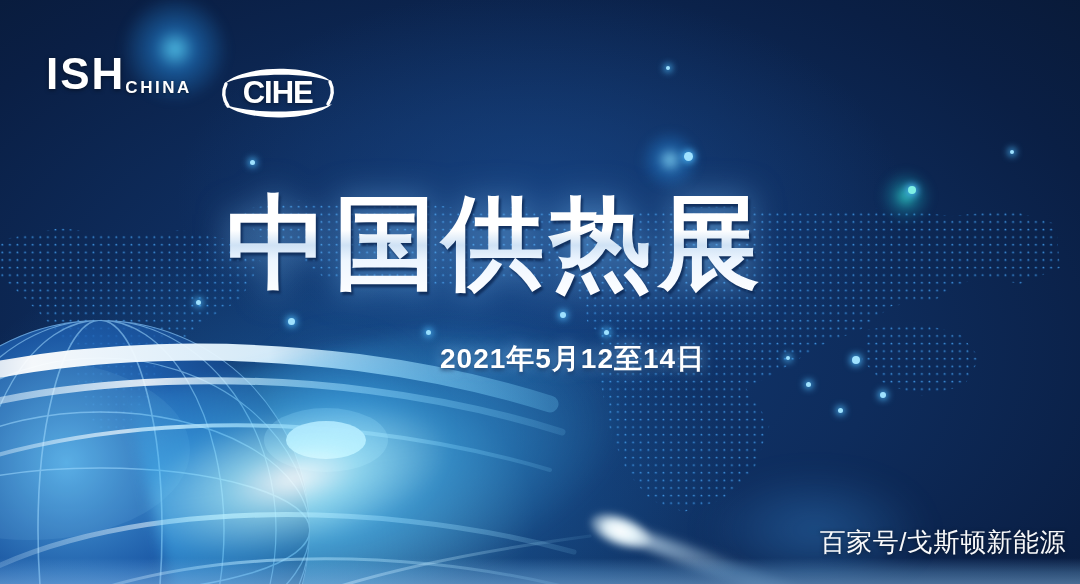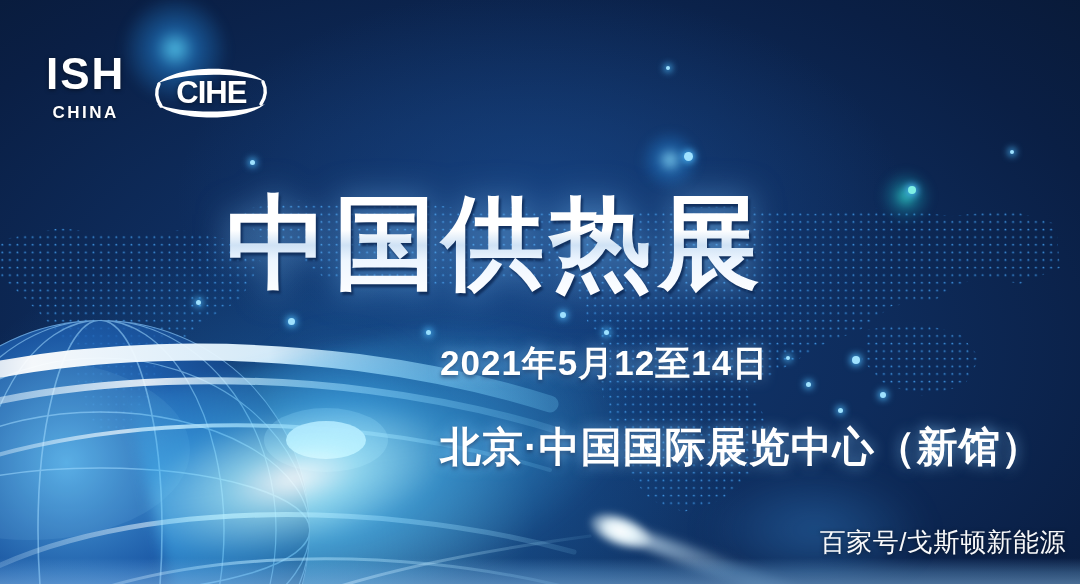--- a/index.html
+++ b/index.html
@@ -59,21 +59,21 @@
     background:radial-gradient(ellipse,#ffffff 0%,rgba(235,250,255,.9) 35%,rgba(150,215,255,0) 78%);
     filter:blur(3px);}
 
   
   .bottomstrip{position:absolute;left:0;bottom:0;width:1080px;height:26px;
     background:linear-gradient(180deg,rgba(120,185,240,0) 0%,rgba(130,195,245,.30) 55%,rgba(150,205,250,.45) 100%);
     pointer-events:none;}
 
   
   .logos{position:absolute;left:46px;top:52px;display:flex;align-items:flex-start;gap:26px;}
-  .ish{display:flex;flex-direction:column;align-items:center;}
+  .ish{display:flex;align-items:flex-end;}
   .ish-main{font-size:44px;font-weight:bold;color:#fff;letter-spacing:2px;line-height:1;
             text-shadow:0 1px 4px rgba(0,0,0,.5);}
   .ish-sub{margin-top:8px;font-size:17px;font-weight:bold;color:#fff;letter-spacing:2.5px;line-height:1;
            text-shadow:0 1px 3px rgba(0,0,0,.5);}
   .cihe{position:relative;width:120px;height:78px;margin-top:2px;}
   .cihe svg{position:absolute;left:0;top:0;}
   .cihe-txt{position:absolute;left:50%;top:50%;transform:translate(-50%,-52%);
             font-size:31px;font-weight:bold;color:#fff;letter-spacing:-1px;line-height:1;
             text-shadow:0 1px 4px rgba(0,0,0,.45);white-space:nowrap;}
 
@@ -83,21 +83,21 @@
     font-size:102px;font-weight:bold;letter-spacing:6px;line-height:1.08;white-space:nowrap;
     color:#f2f8ff;
     background:linear-gradient(180deg,#ffffff 0%,#ffffff 38%,#cfe2f5 52%,#eef6ff 66%,#ffffff 100%);
     -webkit-background-clip:text;background-clip:text;-webkit-text-fill-color:transparent;
     filter:drop-shadow(2px 3px 1px rgba(12,40,85,.85)) drop-shadow(0 0 16px rgba(130,200,255,.5));
   }
 
   
   .dateline{
     position:absolute;left:440px;top:340px;white-space:nowrap;
-    font-size:35px;font-weight:bold;color:#ffffff;letter-spacing:1px;
+    font-size:28px;font-weight:bold;color:#ffffff;letter-spacing:1px;
     text-shadow:0 0 14px rgba(140,205,255,.75),0 2px 4px rgba(8,30,70,.8);
   }
   .venueline{
     position:absolute;left:440px;top:420px;white-space:nowrap;
     font-size:41px;font-weight:bold;color:#ffffff;letter-spacing:1px;
     text-shadow:0 0 14px rgba(140,205,255,.75),0 2px 4px rgba(8,30,70,.8);
   }
 
   
   .watermark{
@@ -248,17 +248,16 @@
         <path d="M8,30 C4,38 6,46 10,52" fill="none" stroke="#ffffff" stroke-width="3.4" stroke-linecap="round"></path>
         <path d="M112,28 C116,36 114,44 110,50" fill="none" stroke="#ffffff" stroke-width="3.4" stroke-linecap="round"></path>
       </svg>
       <div class="cihe-txt">CIHE</div>
     </div>
   </div>
 
   <div class="title">中国供热展</div>
 
   <div class="dateline">2021年5月12至14日</div>
-  <div class="venueline">北京·中国国际展览中心（新馆）</div>
 
   <div class="watermark">百家号/戈斯顿新能源</div>
 
 </div>
 
 </body></html>

